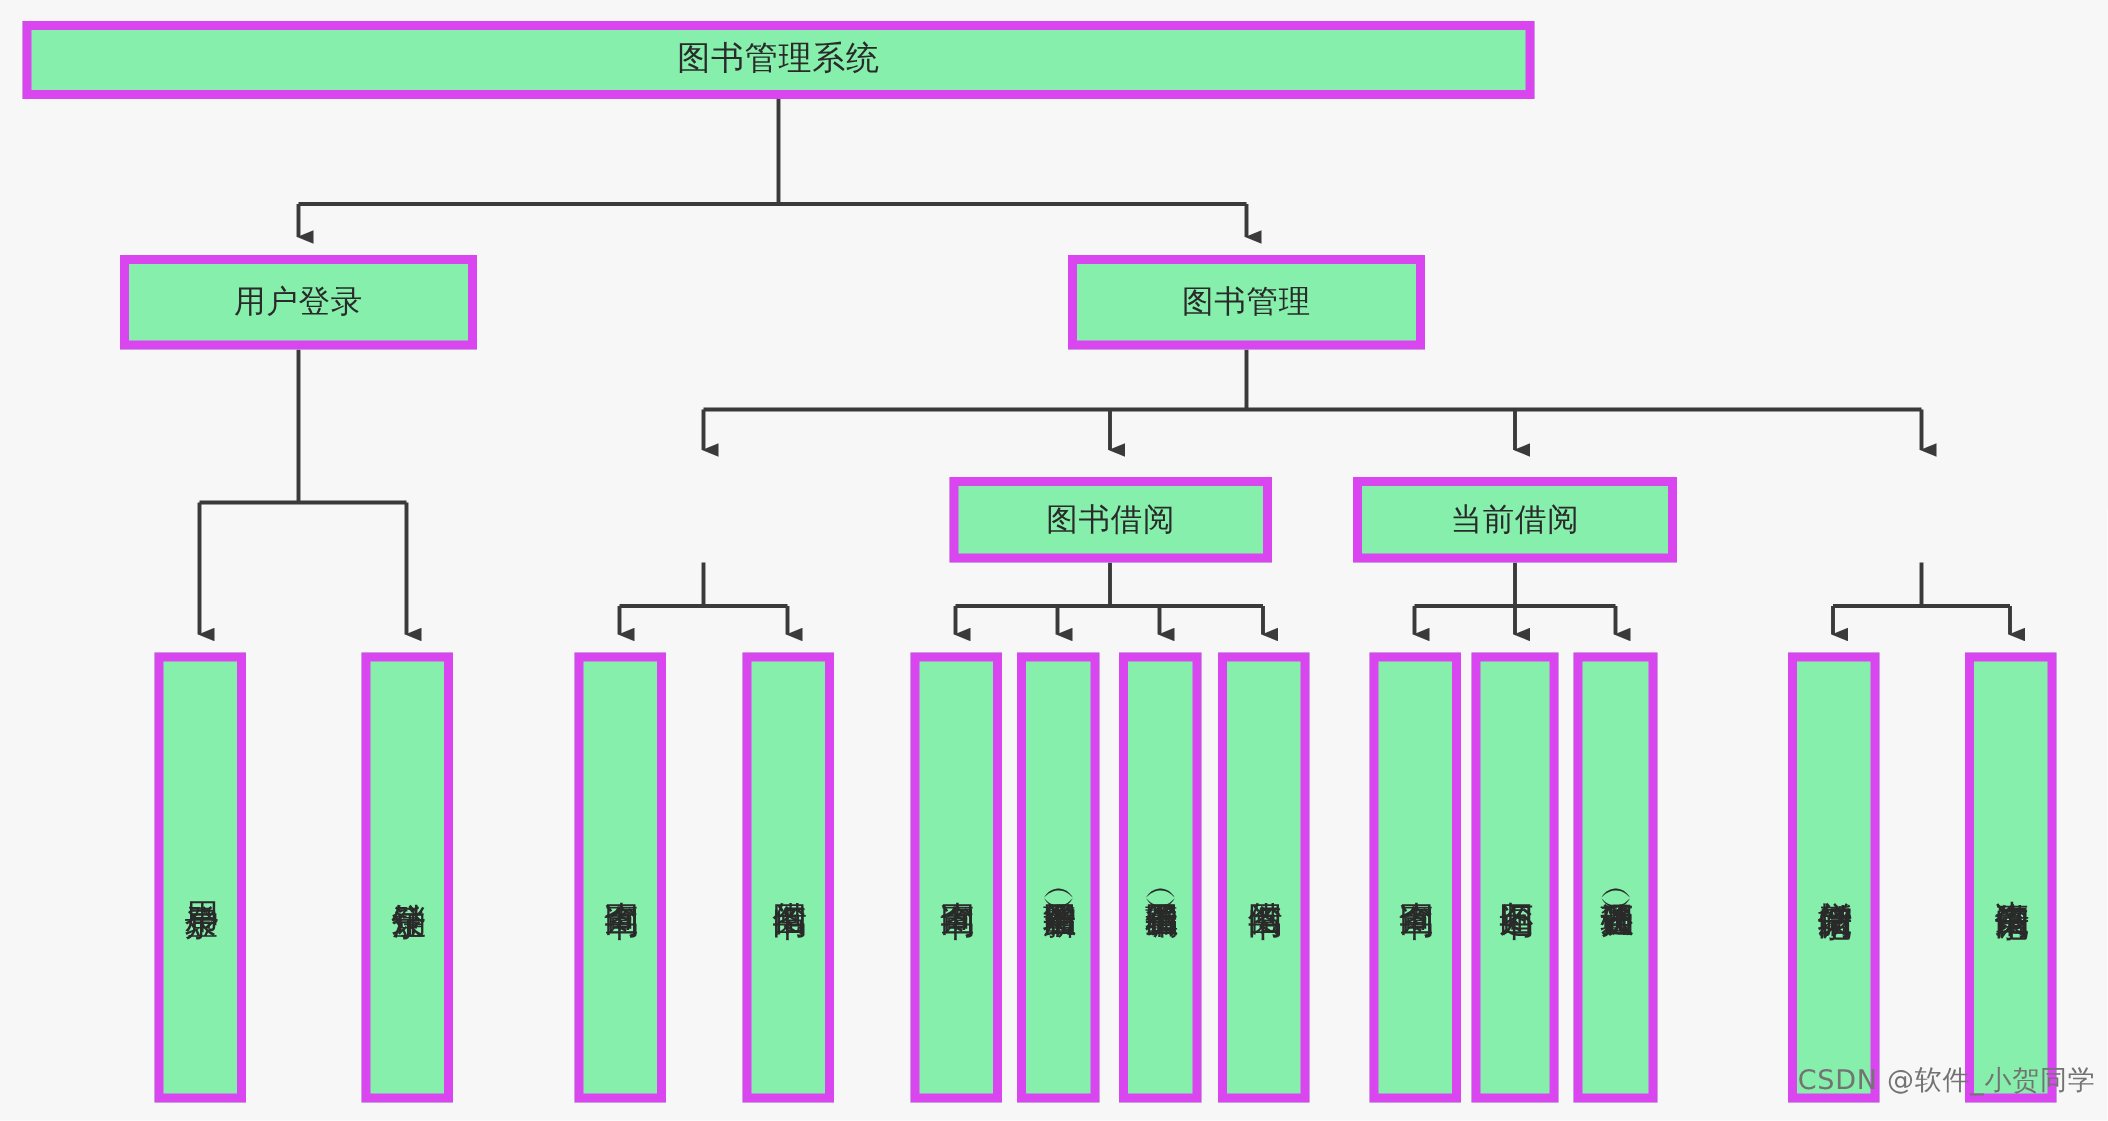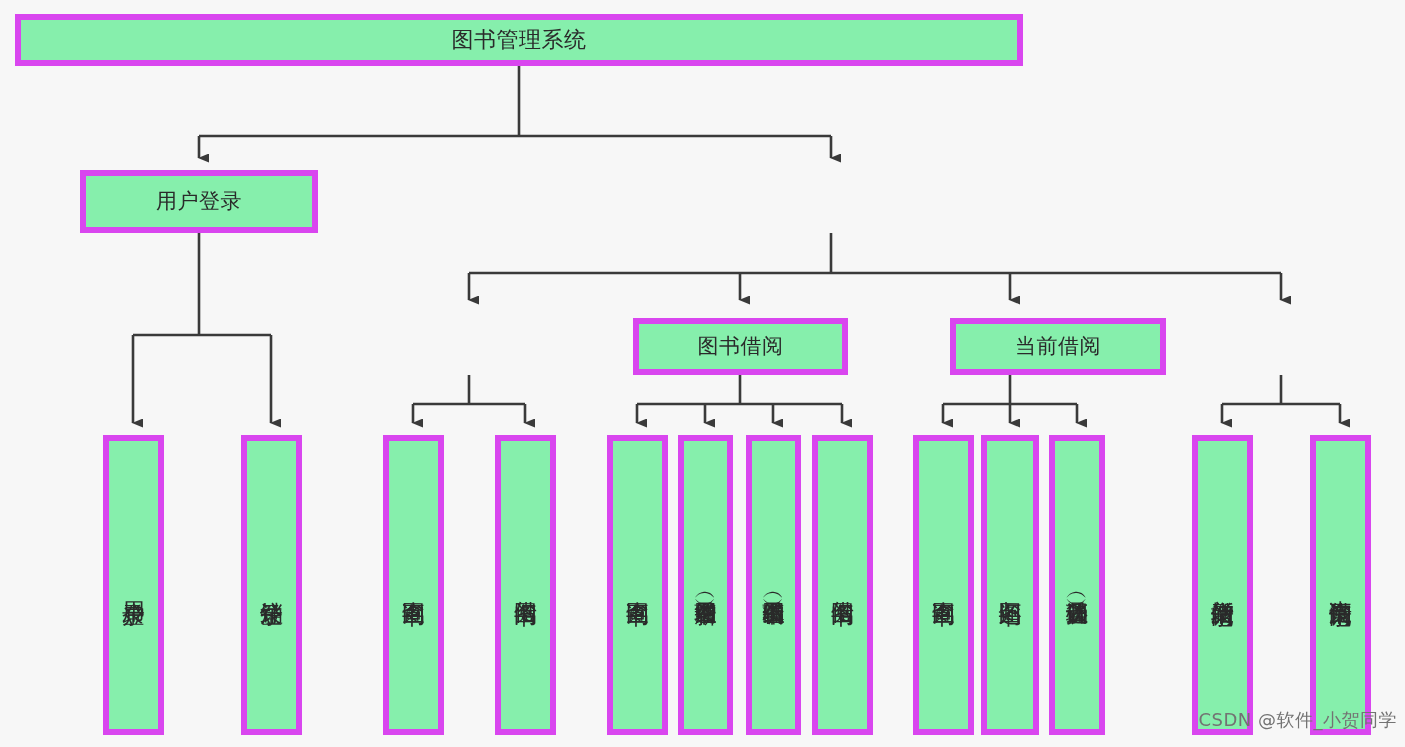--- a/index.html
+++ b/index.html
@@ -128,25 +128,28 @@
     </g>
   </svg>
 
   <div class="node h root" style="left:15px; top:14px; width:1008px; height:52px;">
     <span class="lbl">图书管理系统</span>
   </div>
 
   <div class="node h" style="left:80px; top:170px; width:238px; height:63px;">
     <span class="lbl">用户登录</span>
   </div>
+  <div class="node h" style="left:712px; top:170px; width:238px; height:63px;">
+    <span class="lbl">图书管理</span>
+  </div>
 
   <div class="node h" style="left:633px; top:318px; width:215px; height:57px;">
     <span class="lbl">图书借阅</span>
   </div>
-  <div class="node h" style="left:902px; top:318px; width:216px; height:57px;margin-left:48px;">
+  <div class="node h" style="left:902px; top:318px; width:216px; height:57px;">
     <span class="lbl">当前借阅</span>
   </div>
 
   <div class="node v" style="left:103px; top:435px; width:61px; height:300px;">
     <span class="lbl">用户登录</span>
   </div>
   <div class="node v" style="left:241px; top:435px; width:61px; height:300px;">
     <span class="lbl">注销登录</span>
   </div>
 

